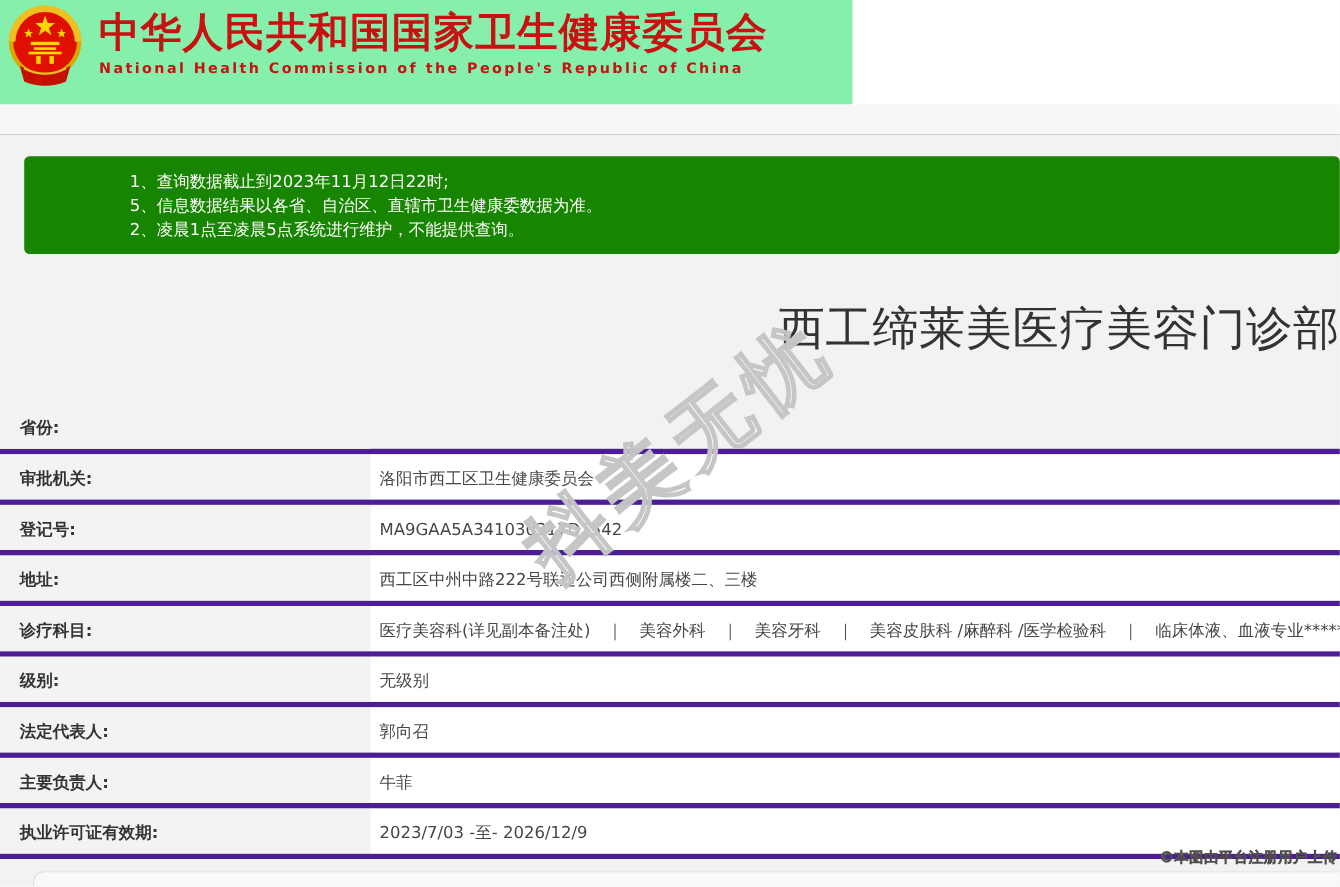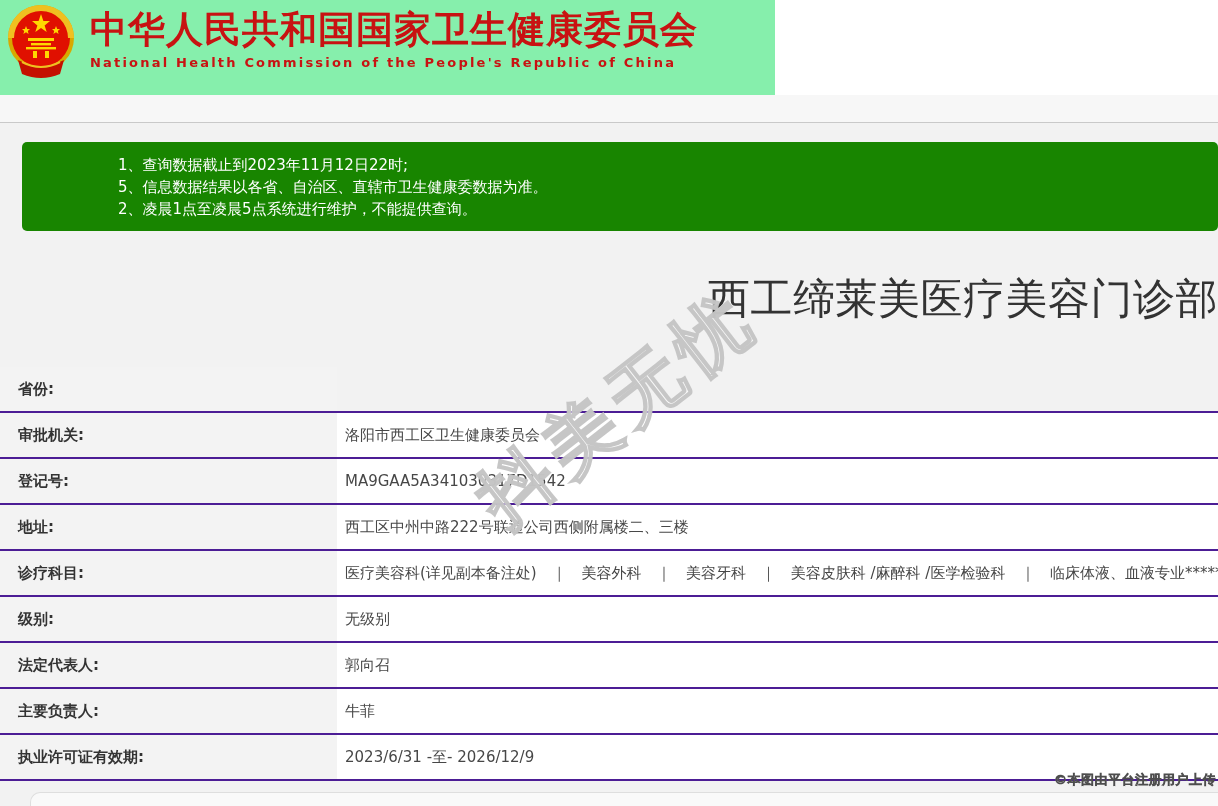--- a/index.html
+++ b/index.html
@@ -46,21 +46,21 @@
     height:136px; display:flex; align-items:center; justify-content:flex-end;
   }
   .page-title {
     margin-left:120px;
     color:#333333; font-size:42px; font-weight:400; letter-spacing:0.5px;
     white-space:nowrap;
   }
   
   .details-table { width:1218px; }
   .detail-row {
-    display:flex; height:46px; border-bottom:2px solid #4c1d95;
+    display:flex; height:46px; border-bottom:5px solid #4c1d95;
   }
   .detail-label {
     width:337px; background:#f3f3f3; padding-left:18px;
     font-size:15px; font-weight:700; color:#333333; line-height:44px;
     white-space:nowrap;
   }
   .detail-value {
     flex:1; background:#ffffff; padding-left:8px;
     font-size:15px; color:#474747; line-height:44px;
     white-space:nowrap; overflow:hidden;
@@ -169,21 +169,21 @@
     <div class="detail-value">郭向召</div>
   </div>
 
   <div class="detail-row">
     <div class="detail-label">主要负责人:</div>
     <div class="detail-value">牛菲</div>
   </div>
 
   <div class="detail-row">
     <div class="detail-label">执业许可证有效期:</div>
-    <div class="detail-value">2023/6/31 -至- 2026/12/9</div>
+    <div class="detail-value">2023/7/03 -至- 2026/12/9</div>
   </div>
 </div>
 </div>
 
 <div class="footer">
   <div class="footer-panel"></div>
 </div>
 
 <div class="diag-watermark">抖美无忧</div>
 

